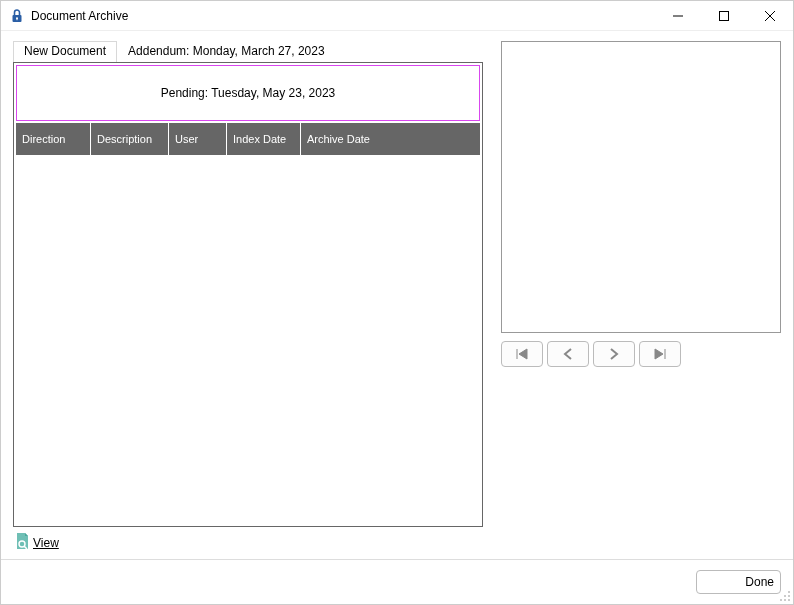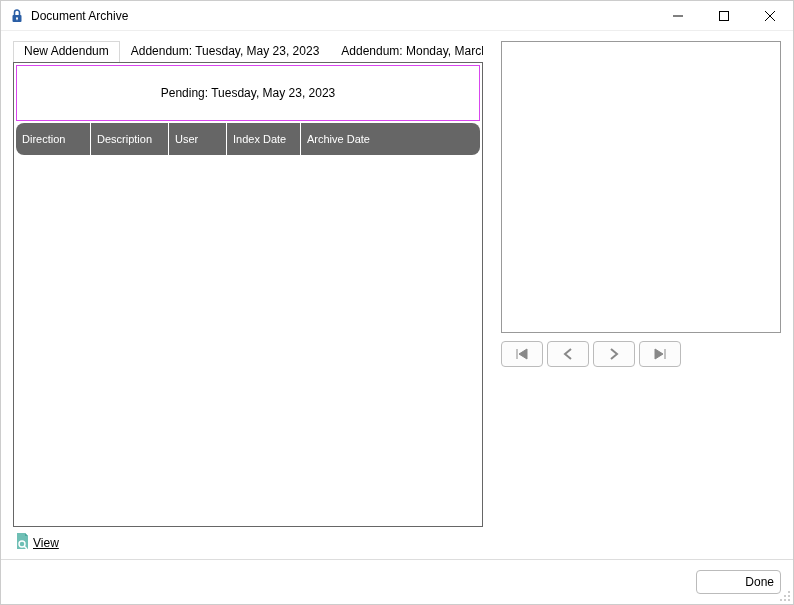--- a/index.html
+++ b/index.html
@@ -92,21 +92,20 @@
       text-align: center;
       border: 1px solid #d946ef;
       padding: 20px 0;
       margin-bottom: 2px;
       background: #ffffff;
     }
     .thead {
       display: flex;
       background: #666666;
       color: #ffffff;
-      border-radius: 8px;
     }
     .th {
       padding: 4px 6px;
       border-left: 1px solid #ffffff;
       font-size: 11px;
       line-height: 1.1;
       display: flex; align-items: center;
       height: 32px;
     }
     .th:first-child { border-left: none; }
@@ -201,22 +200,21 @@
           </svg>
       </button>
     </div>
   </div>
 
   <div class="content">
     <div class="main-row">
 
       <div class="left-pane">
         <div class="tabs" id="tabs-container">
-            <div class="tab selected">New Addendum</div>
-            <div class="tab">Addendum: Tuesday, May 23, 2023</div>
+            <div class="tab selected">New Document</div>
             <div class="tab">Addendum: Monday, March 27, 2023</div>
           </div>
         <div class="table-wrap">
           <div class="pending-header">Pending: Tuesday, May 23, 2023</div>
           <div class="thead" id="thead-row">
               <div class="th" style="width: 74px;">Direction</div>
               <div class="th" style="width: 78px;">Description</div>
               <div class="th" style="width: 58px;">User</div>
               <div class="th" style="width: 74px;">Index Date</div>
               <div class="th" style="width: 80px;">Archive Date</div>

